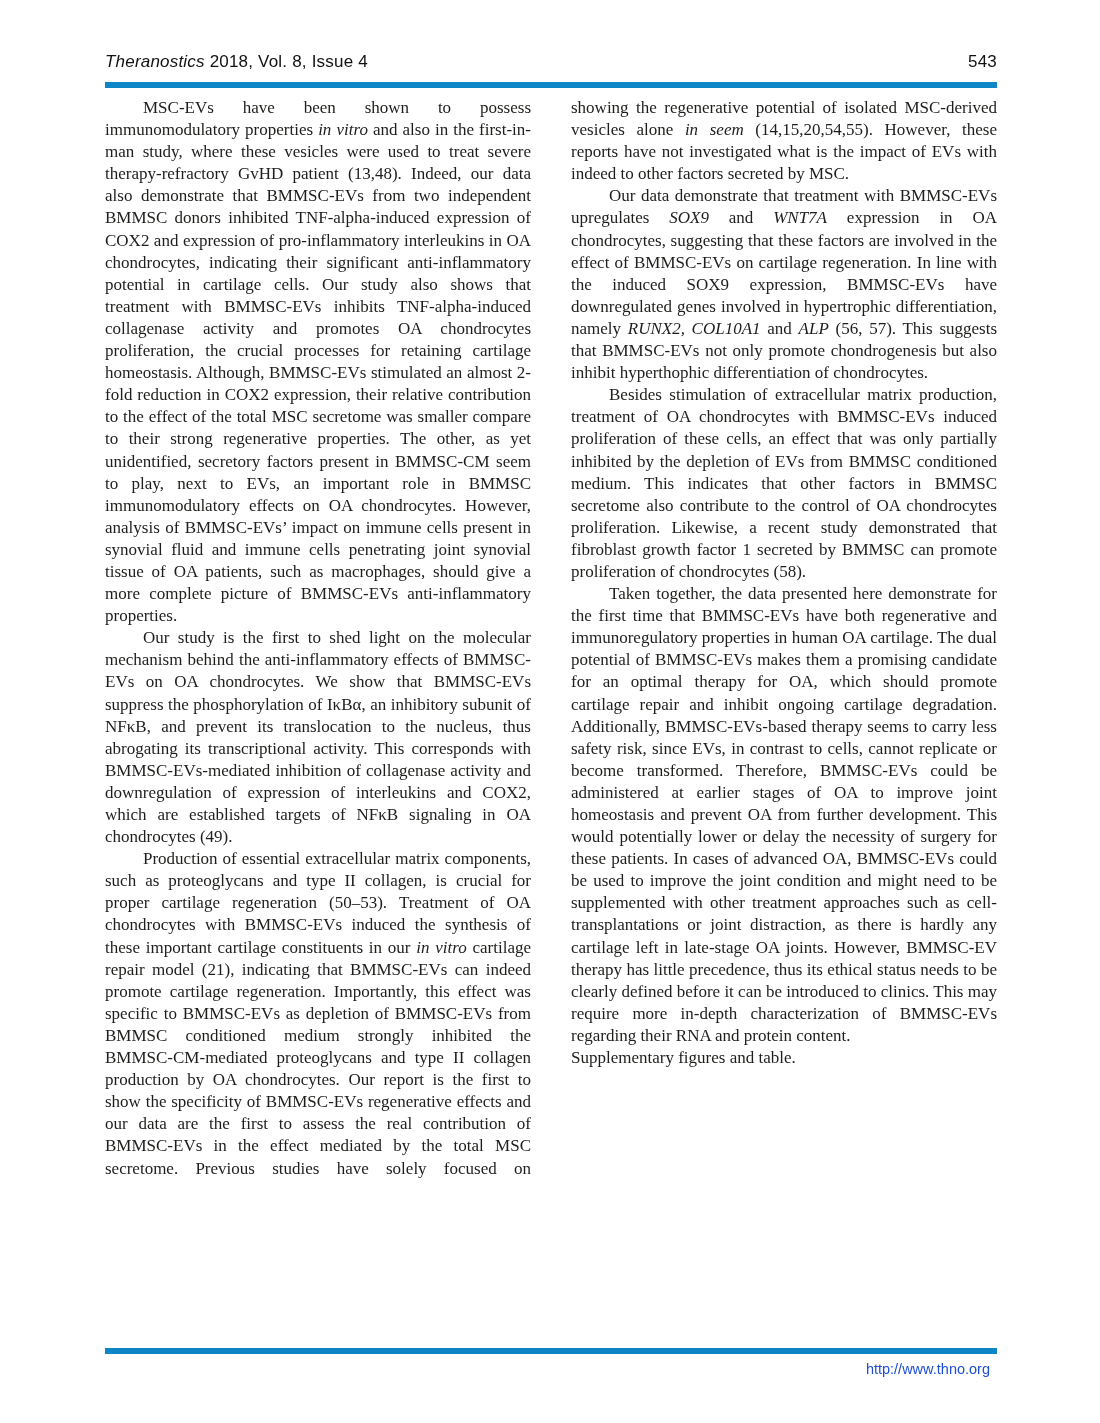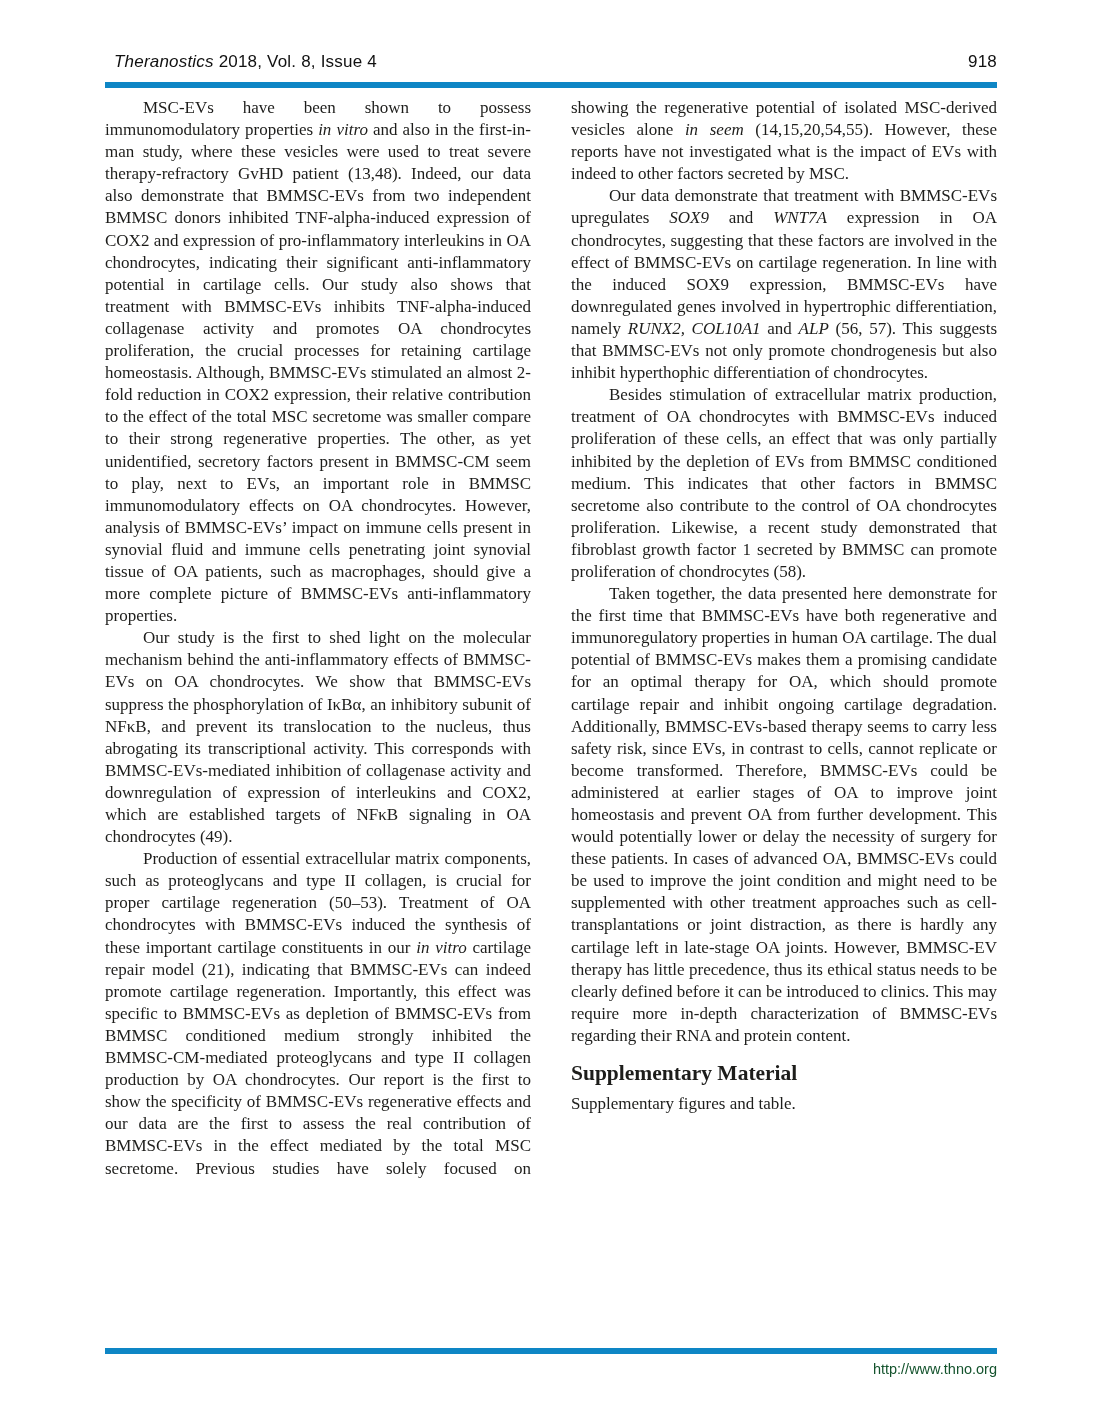--- a/index.html
+++ b/index.html
@@ -17,21 +17,20 @@
     left: 105px;
     right: 103px;
     top: 52px;
     display: flex;
     justify-content: space-between;
     align-items: baseline;
     font-family: "Liberation Sans", sans-serif;
     font-size: 17px;
     letter-spacing: 0.2px;
     color: #111111;
-    margin-left: 9px;
   }
   .journal .it { font-style: italic; }
   .rule {
     position: absolute;
     left: 105px;
     right: 103px;
     height: 6px;
     background: var(--accent-blue, #0e86c5);
   }
   .rule-top { top: 82px; }
@@ -56,53 +55,52 @@
   .supp-heading {
     font-size: 21.5px;
     font-weight: bold;
     margin: 13px 0 7px 0;
     text-align: left;
     line-height: 26px;
   }
   .supp-line { text-indent: 0 !important; text-align: left; }
   .footer {
     position: absolute;
-    right: 103px;
+    right: 110px;
     top: 1361px;
     font-family: "Liberation Sans", sans-serif;
     font-size: 14.5px;
-    color: #14532d;
+    color: #1d4ed8;
   }
 </style>
 </head>
 <body>
 
 <div class="page">
 
   <div class="header">
     <div class="journal">
       <span class="it">Theranostics</span><span> 2018, Vol. 8, Issue 4</span>
     </div>
-    <div class="pagenum">918</div>
+    <div class="pagenum">543</div>
   </div>
 
   <div class="rule rule-top"></div>
 
   <div class="columns">
     <div class="col">
       <p><span>MSC-EVs have been shown to possess immunomodulatory properties </span><i>in vitro</i><span> and also in the first-in-man study, where these vesicles were used to treat severe therapy-refractory GvHD patient (13,48). Indeed, our data also demonstrate that BMMSC-EVs from two independent BMMSC donors inhibited TNF-alpha-induced expression of COX2 and expression of pro-inflammatory interleukins in OA chondrocytes, indicating their significant anti-inflammatory potential in cartilage cells. Our study also shows that treatment with BMMSC-EVs inhibits TNF-alpha-induced collagenase activity and promotes OA chondrocytes proliferation, the crucial processes for retaining cartilage homeostasis. Although, BMMSC-EVs stimulated an almost 2-fold reduction in COX2 expression, their relative contribution to the effect of the total MSC secretome was smaller compare to their strong regenerative properties. The other, as yet unidentified, secretory factors present in BMMSC-CM seem to play, next to EVs, an important role in BMMSC immunomodulatory effects on OA chondrocytes. However, analysis of BMMSC-EVs’ impact on immune cells present in synovial fluid and immune cells penetrating joint synovial tissue of OA patients, such as macrophages, should give a more complete picture of BMMSC-EVs anti-inflammatory properties.</span></p>
       <p><span>Our study is the first to shed light on the molecular mechanism behind the anti-inflammatory effects of BMMSC-EVs on OA chondrocytes. We show that BMMSC-EVs suppress the phosphorylation of IκBα, an inhibitory subunit of NFκB, and prevent its translocation to the nucleus, thus abrogating its transcriptional activity. This corresponds with BMMSC-EVs-mediated inhibition of collagenase activity and downregulation of expression of interleukins and COX2, which are established targets of NFκB signaling in OA chondrocytes (49).</span></p>
       <p class="cont-tail"><span>Production of essential extracellular matrix components, such as proteoglycans and type II collagen, is crucial for proper cartilage regeneration (50–53). Treatment of OA chondrocytes with BMMSC-EVs induced the synthesis of these important cartilage constituents in our </span><i>in vitro</i><span> cartilage repair model (21), indicating that BMMSC-EVs can indeed promote cartilage regeneration. Importantly, this effect was specific to BMMSC-EVs as depletion of BMMSC-EVs from BMMSC conditioned medium strongly inhibited the BMMSC-CM-mediated proteoglycans and type II collagen production by OA chondrocytes. Our report is the first to show the specificity of BMMSC-EVs regenerative effects and our data are the first to assess the real contribution of BMMSC-EVs in the effect mediated by the total MSC secretome. Previous studies have solely focused on</span></p>
     </div>
     <div class="col">
       <p class="noindent"><span>showing the regenerative potential of isolated MSC-derived vesicles alone </span><i>in seem</i><span> (14,15,20,54,55). However, these reports have not investigated what is the impact of EVs with indeed to other factors secreted by MSC.</span></p>
       <p><span>Our data demonstrate that treatment with BMMSC-EVs upregulates </span><i>SOX9</i><span> and </span><i>WNT7A</i><span> expression in OA chondrocytes, suggesting that these factors are involved in the effect of BMMSC-EVs on cartilage regeneration. In line with the induced SOX9 expression, BMMSC-EVs have downregulated genes involved in hypertrophic differentiation, namely </span><i>RUNX2, COL10A1</i><span> and </span><i>ALP</i><span> (56, 57). This suggests that BMMSC-EVs not only promote chondrogenesis but also inhibit hyperthophic differentiation of chondrocytes.</span></p>
       <p><span>Besides stimulation of extracellular matrix production, treatment of OA chondrocytes with BMMSC-EVs induced proliferation of these cells, an effect that was only partially inhibited by the depletion of EVs from BMMSC conditioned medium. This indicates that other factors in BMMSC secretome also contribute to the control of OA chondrocytes proliferation. Likewise, a recent study demonstrated that fibroblast growth factor 1 secreted by BMMSC can promote proliferation of chondrocytes (58).</span></p>
       <p><span>Taken together, the data presented here demonstrate for the first time that BMMSC-EVs have both regenerative and immunoregulatory properties in human OA cartilage. The dual potential of BMMSC-EVs makes them a promising candidate for an optimal therapy for OA, which should promote cartilage repair and inhibit ongoing cartilage degradation. Additionally, BMMSC-EVs-based therapy seems to carry less safety risk, since EVs, in contrast to cells, cannot replicate or become transformed. Therefore, BMMSC-EVs could be administered at earlier stages of OA to improve joint homeostasis and prevent OA from further development. This would potentially lower or delay the necessity of surgery for these patients. In cases of advanced OA, BMMSC-EVs could be used to improve the joint condition and might need to be supplemented with other treatment approaches such as cell-transplantations or joint distraction, as there is hardly any cartilage left in late-stage OA joints. However, BMMSC-EV therapy has little precedence, thus its ethical status needs to be clearly defined before it can be introduced to clinics. This may require more in-depth characterization of BMMSC-EVs regarding their RNA and protein content.</span></p>
-      <h2 class="supp-heading">Supplementary Material</h2>
       <p class="supp-line">Supplementary figures and table.</p>
     </div>
   </div>
 
   <div class="rule rule-bottom"></div>
 
   <div class="footer">
     <span>http://www.thno.org</span>
   </div>
 

